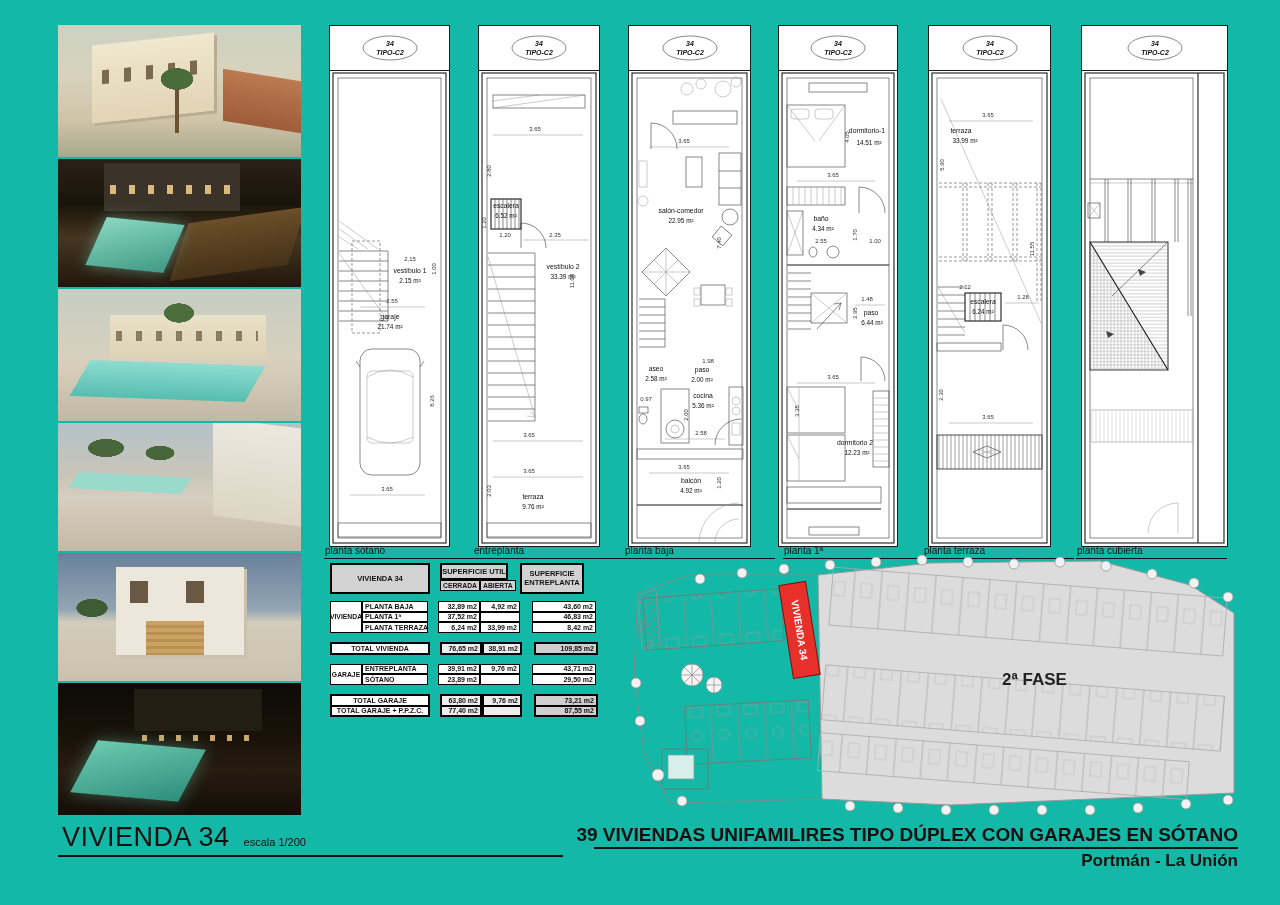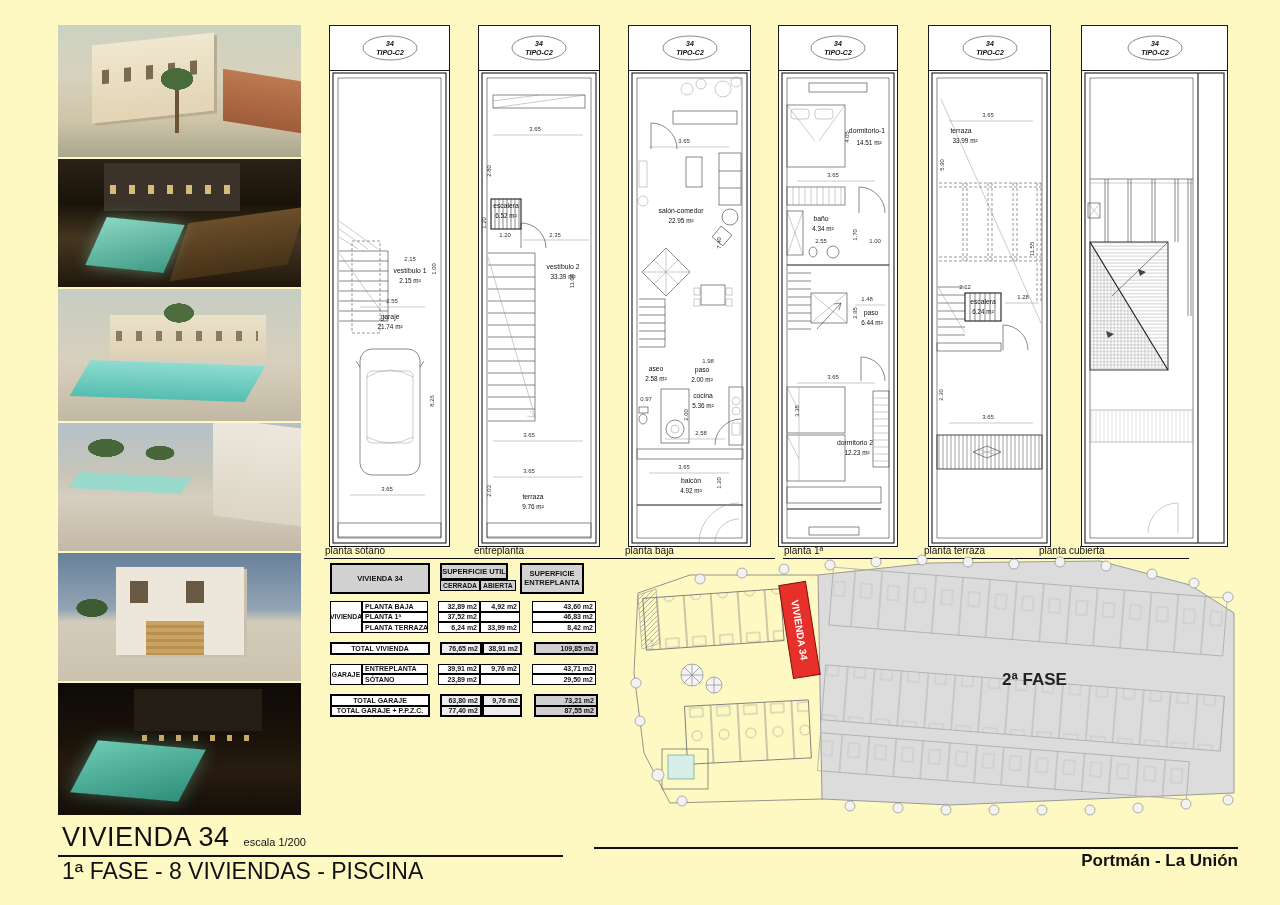--- a/index.html
+++ b/index.html
@@ -1,16 +1,16 @@
 <!DOCTYPE html>
 <html><head>
 <meta charset="utf-8">
 <style>
   html,body{margin:0;padding:0;background:#e9e9e9}
-  #sheet{position:relative;width:1280px;height:905px;background:#fef9c3;overflow:hidden;
+  #sheet{position:relative;width:1280px;height:905px;background:#14b8a6;overflow:hidden;
          font-family:"Liberation Sans",sans-serif;color:#111}
 
   
   #photos{position:absolute;left:58px;top:25px;width:243px}
   .photo{position:relative;width:243px;overflow:hidden;margin-bottom:2px}
   .photo div{position:absolute}
   .p1{height:132px;background:linear-gradient(180deg,#ccd2c2 0%,#d8d2bd 38%,#cfc4a8 72%,#a8a78e 100%)}
   .p1 .bld{left:34px;top:14px;width:122px;height:78px;background:linear-gradient(180deg,#efe7cf,#e2d4b4);transform:skewY(-6deg);box-shadow:3px 3px 0 #b8ad92}
   .p1 .winstrip{left:44px;top:40px;width:100px;height:14px;background:repeating-linear-gradient(90deg,#7a6a50 0 7px,transparent 7px 22px);transform:skewY(-6deg)}
   .p1 .roof{right:0;top:50px;width:78px;height:52px;background:linear-gradient(180deg,#bb7a50,#9e5c3a);transform:skewY(9deg)}
@@ -463,21 +463,21 @@
         <rect x="8" y="171" width="78" height="128" fill="url(#ph6h)" stroke="#222" stroke-width="0.9"></rect>
         <polygon points="8,171 86,299 8,299" fill="url(#ph6v)"></polygon>
         <path d="M8,171 L86,299" class="w"></path>
         <path d="M86,171 L30,225" class="t"></path>
         <path d="M56,198 l8,3 l-6,4 z M24,260 l8,3 l-6,4 z" fill="#444" stroke="none"></path>
       </g>
       <rect x="8" y="339" width="103" height="32" fill="url(#ph6vl)" stroke="#b0b0b0" stroke-width="0.8"></rect>
       <path d="M66,462 A30,30 0 0 1 96,432 M96,432 V462" class="h"></path>
     </svg>
   </div>
-  <div class="plan-label" style="left:1038px">planta cubierta</div>
+  <div class="plan-label" style="left:1076px">planta cubierta</div>
 
   <div id="tbl">
     <div class="trow">
       <div class="tc hd w100 c" style="height:31px">VIVIENDA 34</div>
       <div class="gap10"></div>
       <div class="stack w82">
         <div class="tc hd c" style="height:17px">SUPERFICIE UTIL</div>
         <div class="trow">
           <div class="tc hd2 w42 c">CERRADA</div>
           <div class="tc hd2 w40 c">ABIERTA</div>
@@ -640,18 +640,18 @@
         <circle cx="10" cy="168" r="5"></circle>
         <circle cx="28" cy="222" r="6"></circle>
         <circle cx="52" cy="248" r="5"></circle>
     </g>
   </svg>
 
   <div id="t-left-title">
     <span>VIVIENDA 34</span><span class="scale">escala 1/200</span>
   </div>
   <div id="t-left-rule"></div>
-  <div id="t-left-sub">1ª FASE - 8 VIVIENDAS - PISCINA</div>
-
+
+  <div id="t-right-title">39 VIVIENDAS UNIFAMILIRES TIPO DÚPLEX CON GARAJES EN SÓTANO</div>
   <div id="t-right-rule"></div>
   <div id="t-right-sub">Portmán - La Unión</div>
 
 </div>
 
 </body></html>

